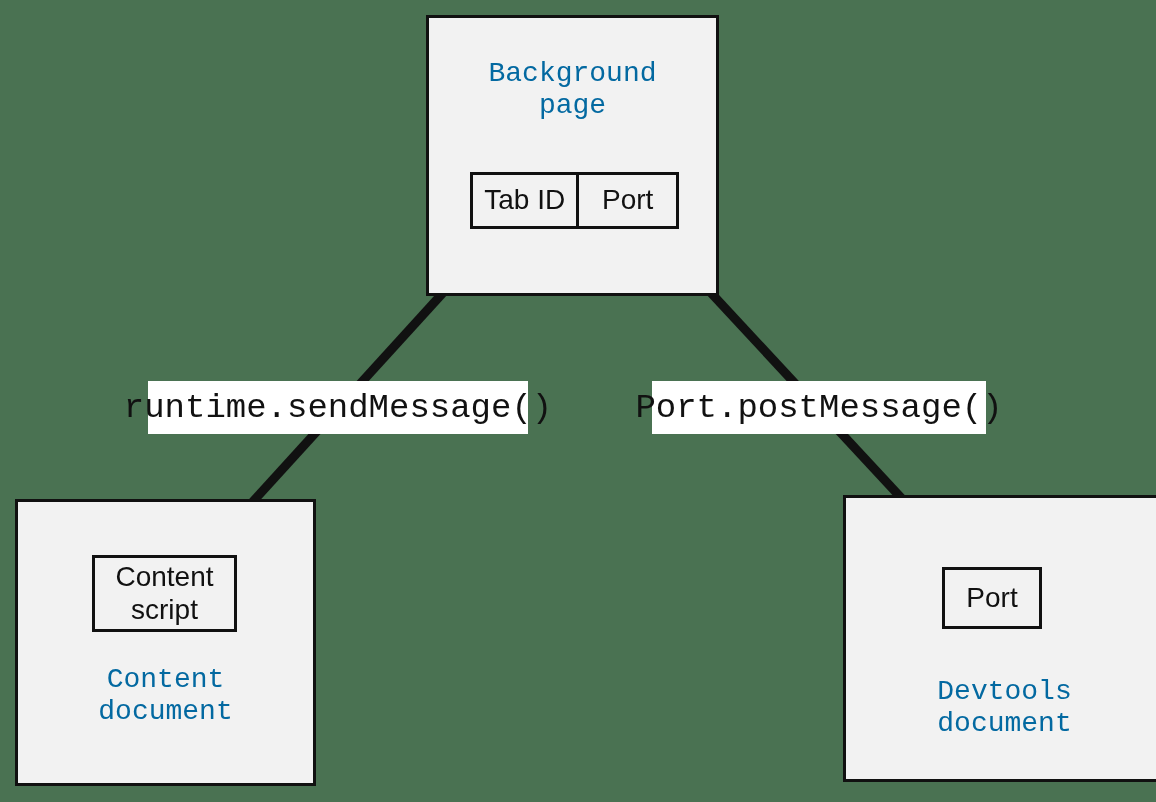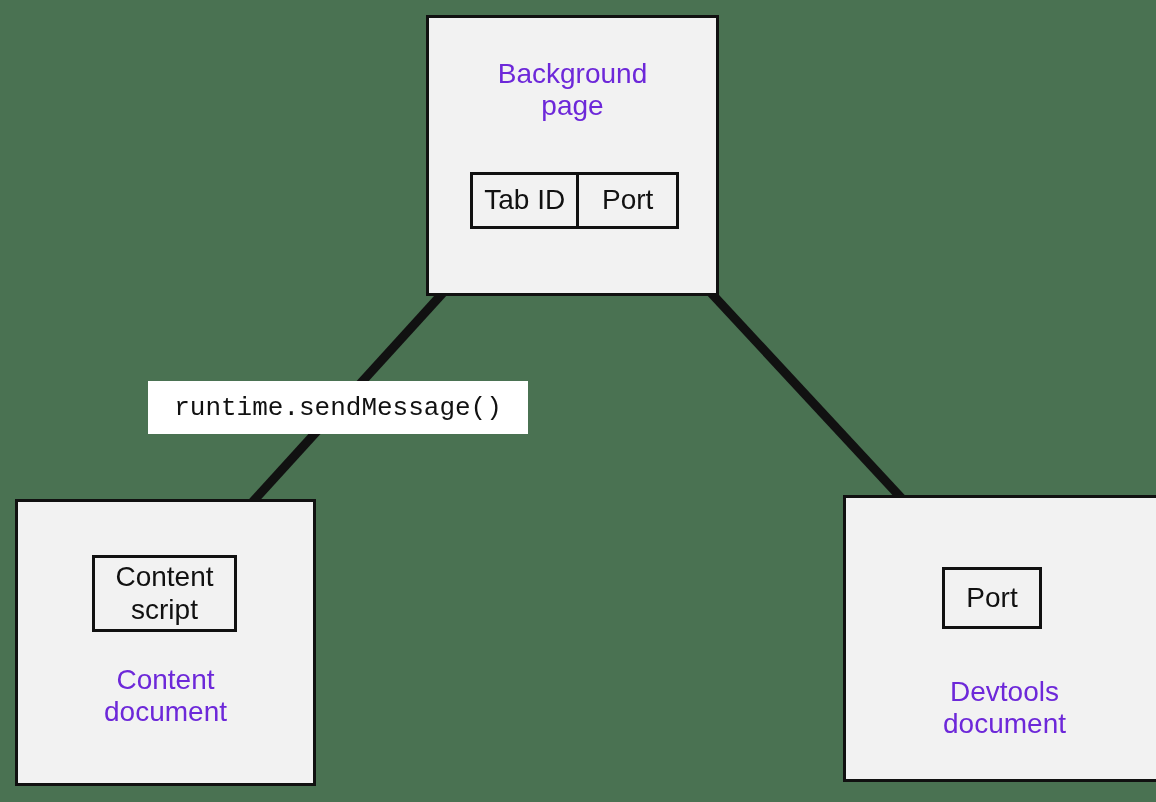--- a/index.html
+++ b/index.html
@@ -39,22 +39,22 @@
     display: flex;
     align-items: center;
     justify-content: center;
     text-align: center;
   }
   .node-title {
     position: absolute;
     left: 0;
     right: 0;
     text-align: center;
-    color: #6d28d9;
-    font-family: Liberation Sans, sans-serif;
+    color: #0369a1;
+    font-family: Liberation Mono, monospace;
     font-size: 28px;
     line-height: 1.16;
     white-space: pre-line;
   }
   .cell-text {
     color: #111111;
     font-family: "Liberation Sans", sans-serif;
     font-size: 28px;
     line-height: 1.16;
     text-align: right;
@@ -137,21 +137,21 @@
     width: 100px;
     height: 62px;
   }
 
   
   .edge-label {
     position: absolute;
     background: #ffffff;
     color: #111111;
     font-family: "Liberation Mono", monospace;
-    font-size: 26px;
+    font-size: 34px;
     display: flex;
     align-items: center;
     justify-content: center;
     letter-spacing: 0px;
     box-sizing: border-box;
     text-align: right;
   }
   #label-send-message {
     left: 148px;
     top: 381px;
@@ -210,14 +210,15 @@
     <div class="node-title" id="devtools-document-title">Devtools
 document</div>
   </div>
 
   <div class="inner-box" id="devtools-port-box">
     <span class="inner-text">Port</span>
   </div>
 
   <div class="edge-label" id="label-send-message">runtime.sendMessage()</div>
 
+  <div class="edge-label" id="label-post-message">Port.postMessage()</div>
 
 </div>
 
 </body></html>

